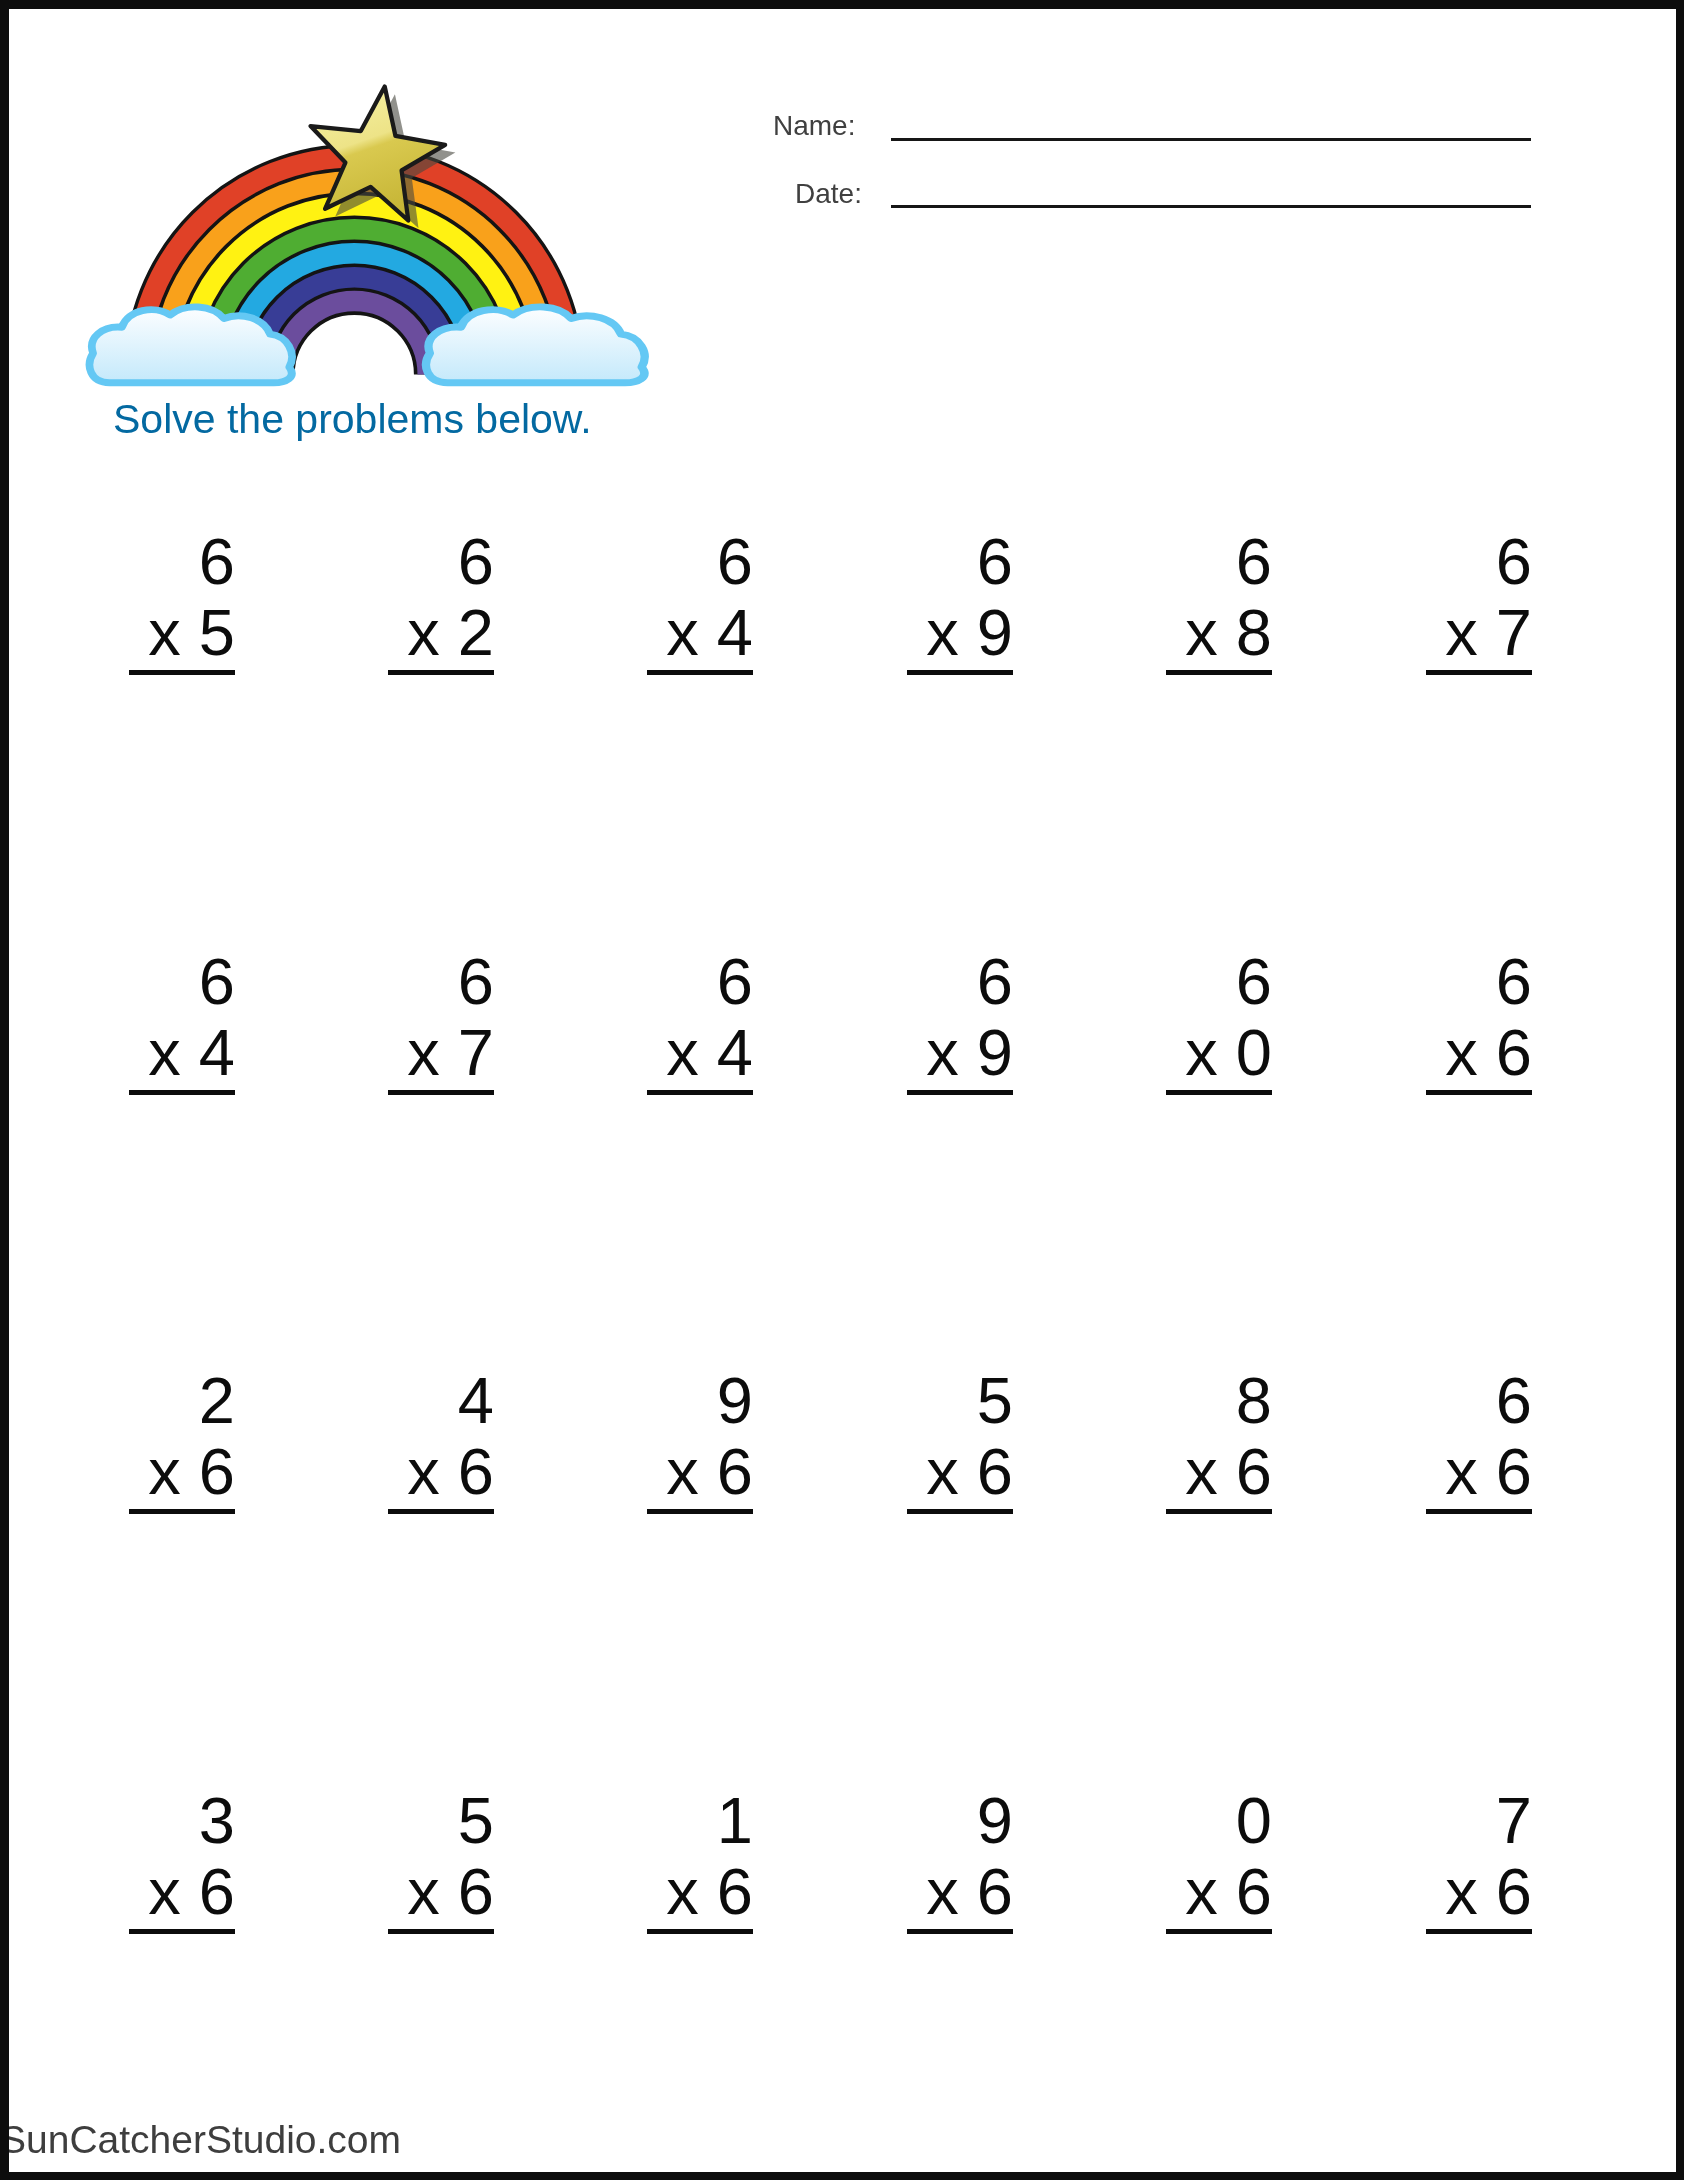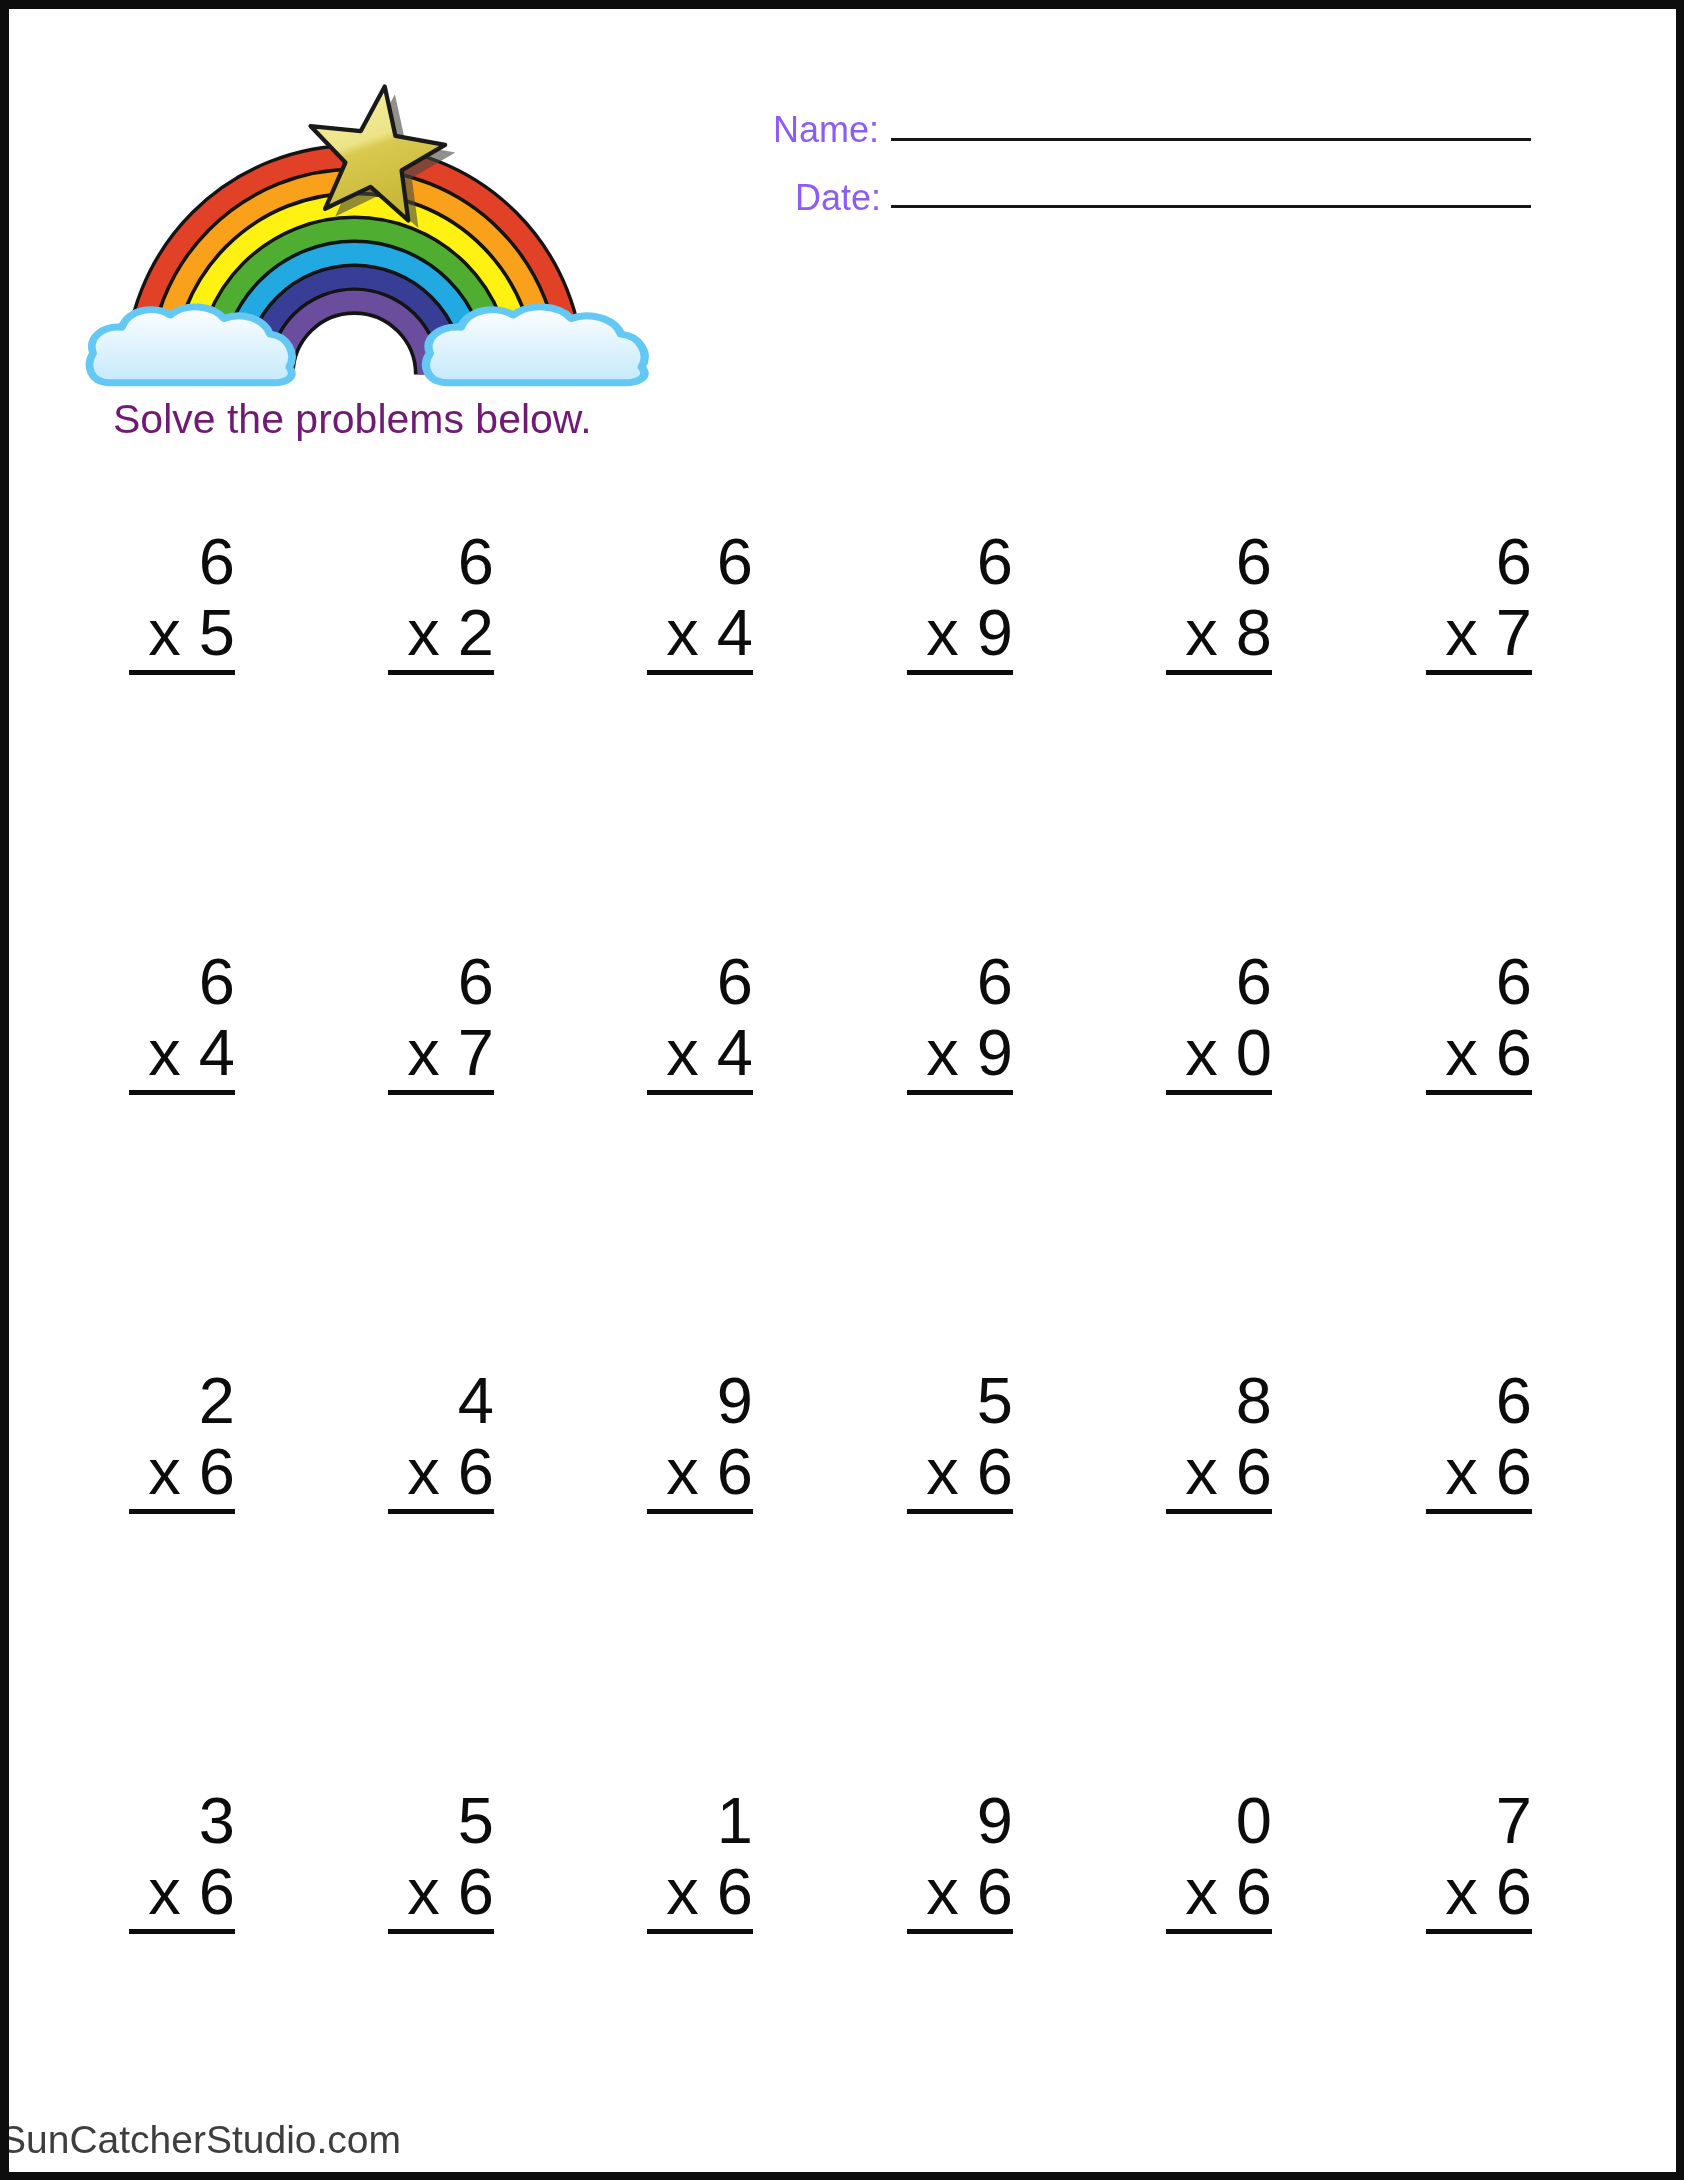--- a/index.html
+++ b/index.html
@@ -14,24 +14,24 @@
   .frame{
     position:absolute;inset:0;
     border:9.4px solid #0d0d0d;
     pointer-events:none;
   }
   
   .rainbow-wrap{position:absolute;left:47px;top:51px;width:630px;height:400px;}
   
   .instruction{
     position:absolute;left:113px;top:397px;
-    font-size:41px;line-height:1.1;color:#701a75;
-  }
-  
-  .field-label{position:absolute;font-size:36px;line-height:1;color:#8b5cf6;}
+    font-size:41px;line-height:1.1;color:#0369a1;
+  }
+  
+  .field-label{position:absolute;font-size:28px;line-height:1;color:#404040;}
   .name-label{left:773px;top:112px;}
   .date-label{left:795px;top:180px;}
   .write-line{position:absolute;height:3.4px;background:#161616;}
   .name-line{left:891px;top:138px;width:640px;}
   .date-line{left:891px;top:205px;width:640px;}
   
   .title-box{
     position:absolute;left:782px;top:256px;width:753px;height:152px;
     box-sizing:border-box;
     background:#5FCBEE;

